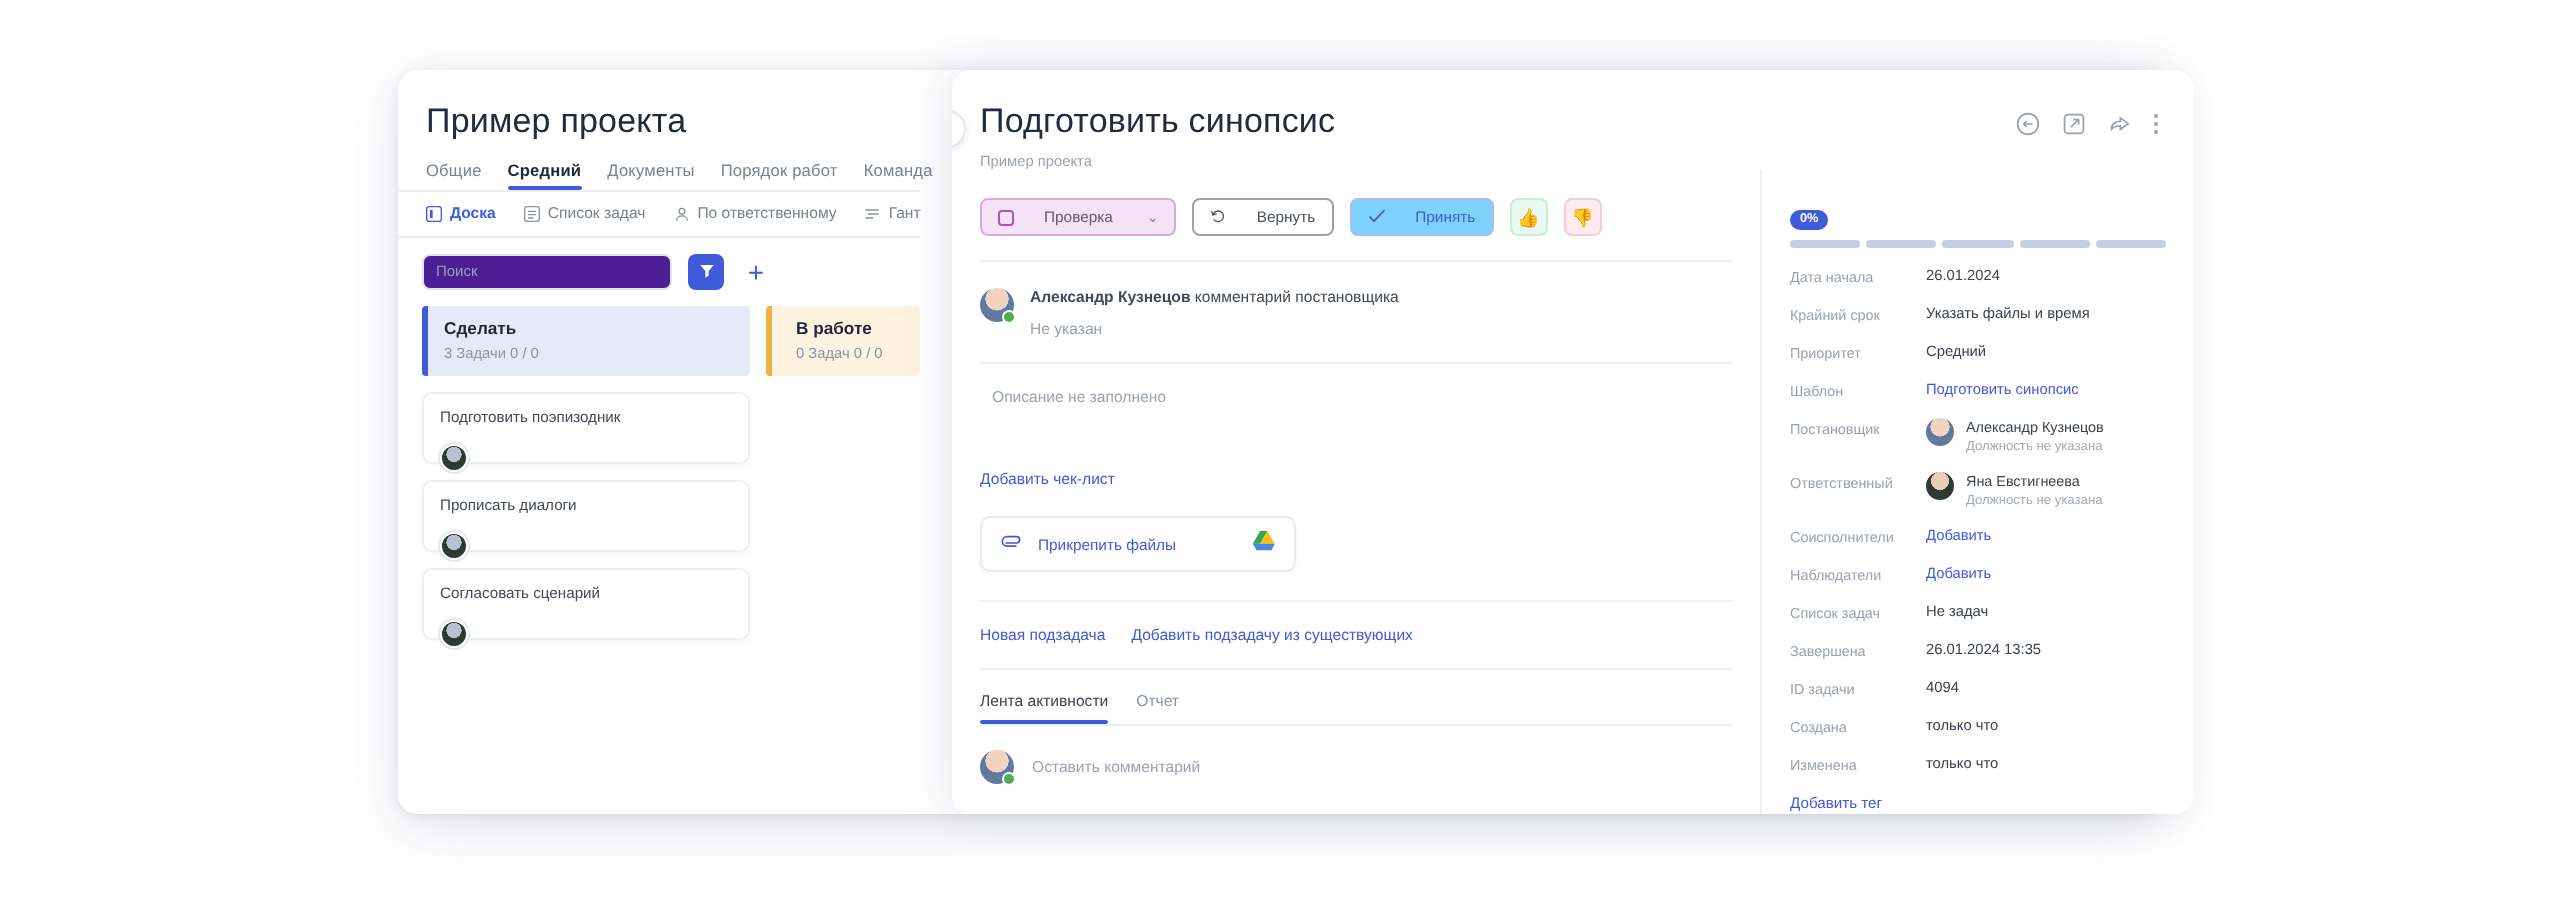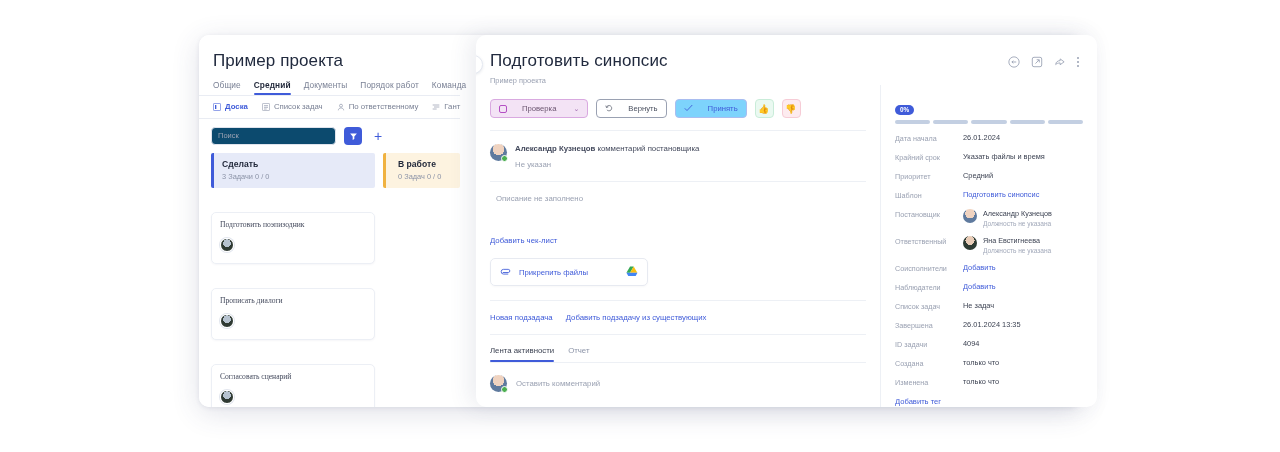--- a/index.html
+++ b/index.html
@@ -85,21 +85,21 @@
   .view-rule { height: 1px; background: #e9ecf3; }
 
   .search-row {
     display: flex; align-items: center; gap: 8px;
     padding: 8px 0 8px 12px;
   }
   .search-input {
     width: 125px; height: 18px;
     border: 1px solid #dfe3ec;
     border-radius: 4px;
-    background: #0c4a6e;
+    background: #4c1d95;
     font-size: 7.5px;
     color: #9aa1b2;
     padding: 0 6px;
     line-height: 16px;
     display: flex; align-items: center;
   }
   .filter-btn {
     width: 18px; height: 18px;
     background: #3f5bd9;
     border-radius: 4px;
@@ -117,29 +117,28 @@
     padding: 6px 0 7px 8px;
     border-left: 3px solid transparent;
     border-radius: 2px;
   }
   .col-head.todo { background: #e6eaf8; border-left-color: #3f5bd9; }
   .col-head.progress { background: #fdf3e0; border-left-color: #f0b240; padding-left: 12px; }
   .col-name { font-size: 8.6px; font-weight: bold; color: #1f2638; }
   .col-meta { font-size: 7.4px; color: #8b93a7; margin-top: 3px; }
 
   .card {
-    margin-top: 24px;
+    margin-top: 8px;
     width: 164px;
-    height: 52px;
+    height: 36px;
     background: #fff;
     border: 1px solid #eceff5;
     border-radius: 5px;
     padding: 7px 8px;
     box-shadow: 0 1px 2px rgba(70,80,110,0.05);
-    font-family: Liberation Serif, serif;
   }
   .card-title { font-size: 7.6px; color: #43495c; }
   .card-avatar {
     margin-top: 9px;
     width: 14px; height: 14px; border-radius: 50%;
     background: radial-gradient(circle at 50% 35%, #b6c2cf 0 38%, #2f3a33 39% 100%);
     border: 1px solid #fff;
     box-shadow: 0 0 0 1px #e2e6ee;
   }
 

